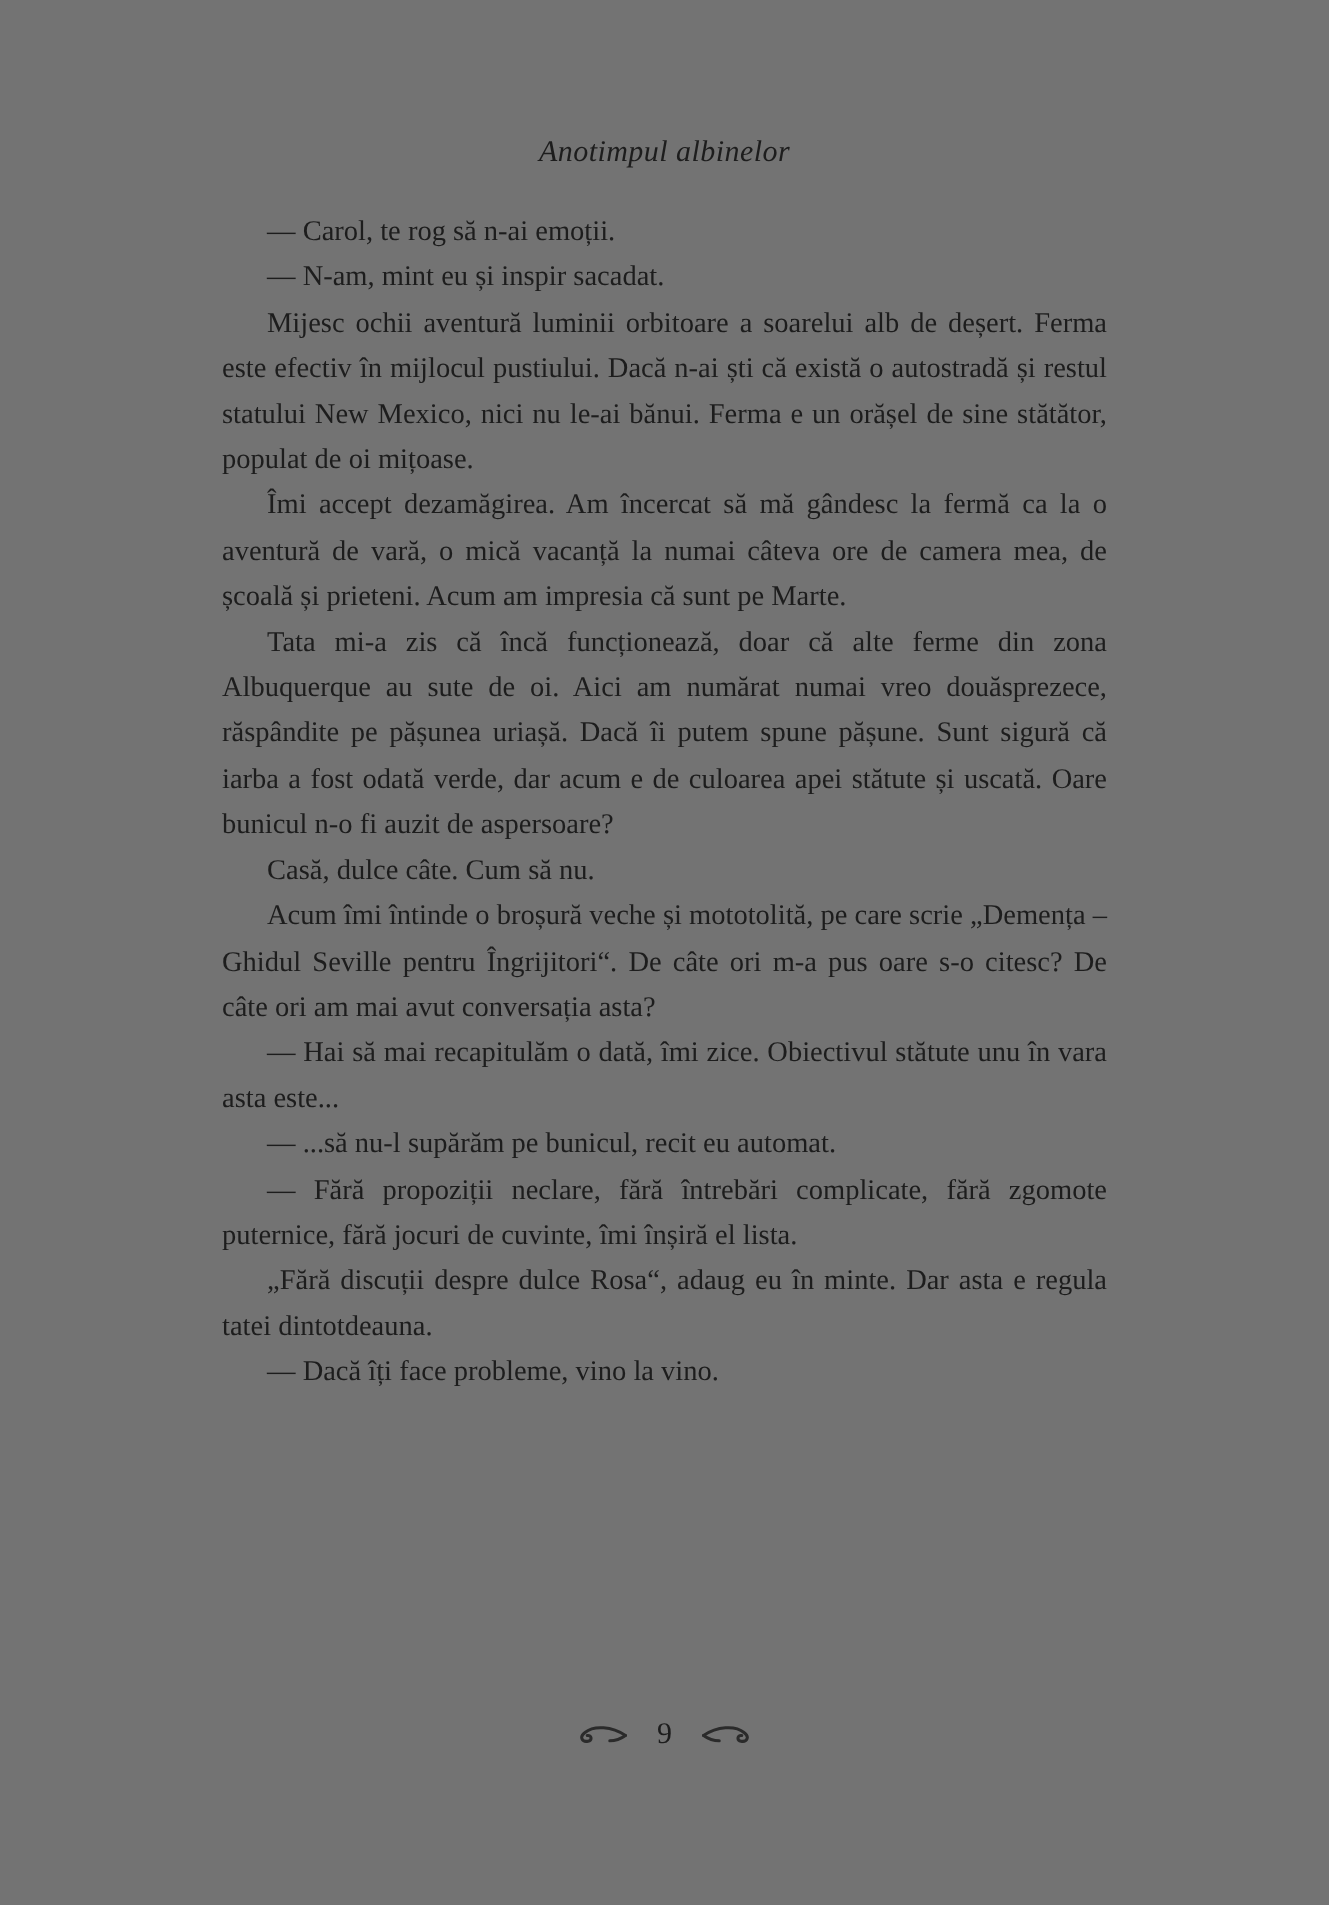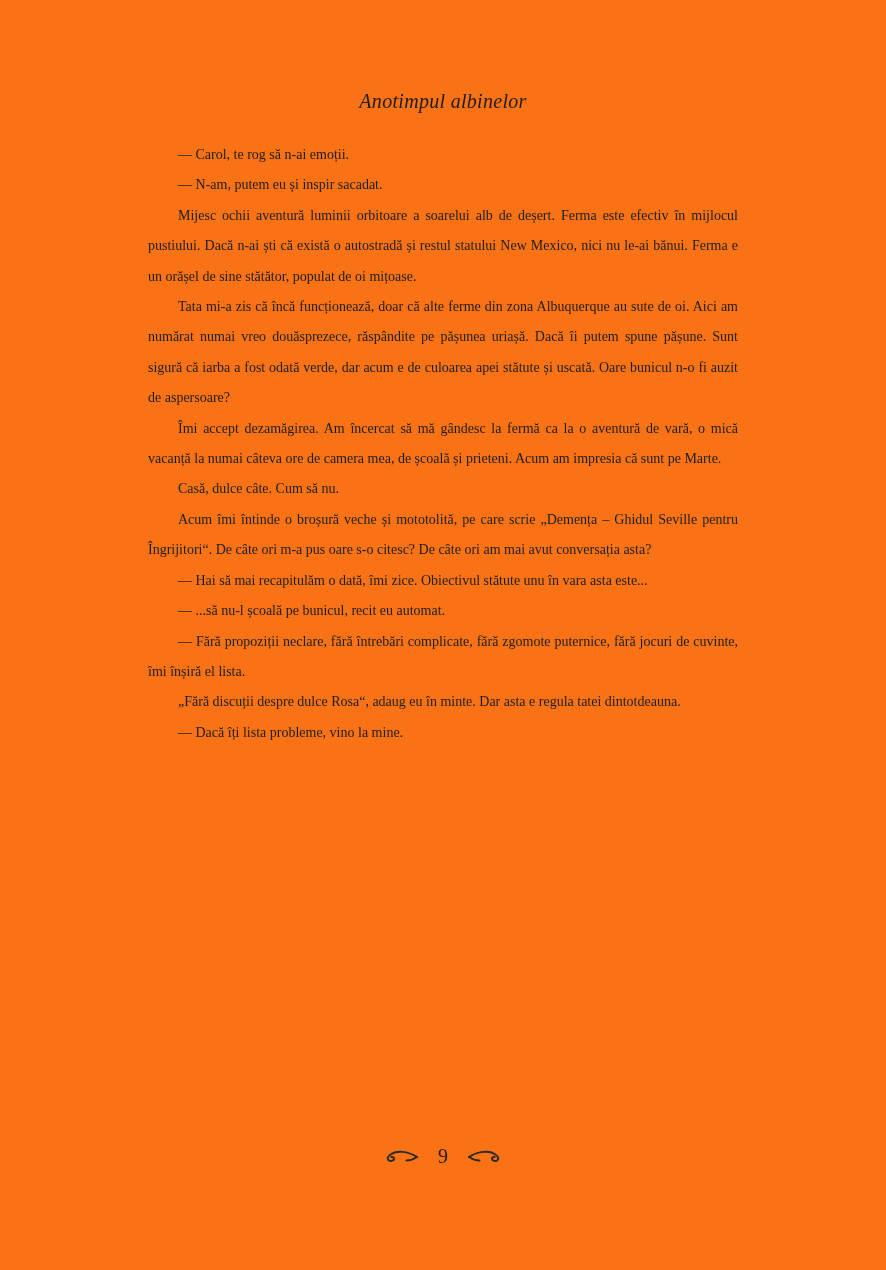--- a/index.html
+++ b/index.html
@@ -4,42 +4,42 @@
 <style>
   html, body {
     margin: 0;
     padding: 0;
     background: #ffffff;
   }
   .book-page {
     position: relative;
     width: 886px;
     height: 1270px;
-    background: #f97316;
+    background: #737373;
     color: #1d1d1d;
     font-family: "Liberation Serif", "DejaVu Serif", serif;
     overflow: hidden;
   }
   .running-head {
     position: absolute;
     top: 90px;
     left: 148px;
     width: 590px;
     text-align: center;
     font-style: italic;
     font-size: 20px;
     letter-spacing: 0.3px;
     color: #1d1d1d;
   }
   .body-text {
     position: absolute;
     top: 140px;
     left: 148px;
     width: 590px;
-    font-size: 14px;
+    font-size: 19px;
     line-height: 30.4px;
     text-align: justify;
     hyphens: auto;
     -webkit-hyphens: auto;
   }
   .body-text p.para {
     margin: 0;
     padding: 0;
     text-indent: 30px;
   }
@@ -72,31 +72,31 @@
 </style>
 </head>
 <body>
 
 <div class="book-page">
 
   <div class="running-head">Anotimpul albinelor</div>
 
   <div class="body-text">
       <p class="para">— Carol, te rog să n-ai emoții.</p>
-      <p class="para">— N-am, putem eu și inspir sacadat.</p>
+      <p class="para">— N-am, mint eu și inspir sacadat.</p>
       <p class="para">Mijesc ochii aventură luminii orbitoare a soarelui alb de deșert. Ferma este efectiv în mijlocul pustiului. Dacă n-ai ști că există o autostradă și restul statului New Mexico, nici nu le-ai bănui. Ferma e un orășel de sine stătător, populat de oi mițoase.</p>
+      <p class="para">Îmi accept dezamăgirea. Am încercat să mă gândesc la fermă ca la o aventură de vară, o mică vacanță la numai câteva ore de camera mea, de școală și prieteni. Acum am impresia că sunt pe Marte.</p>
       <p class="para">Tata mi-a zis că încă funcționează, doar că alte ferme din zona Albuquerque au sute de oi. Aici am numărat numai vreo douăsprezece, răspândite pe pășunea uriașă. Dacă îi putem spune pășune. Sunt sigură că iarba a fost odată verde, dar acum e de culoarea apei stătute și uscată. Oare bunicul n-o fi auzit de aspersoare?</p>
-      <p class="para">Îmi accept dezamăgirea. Am încercat să mă gândesc la fermă ca la o aventură de vară, o mică vacanță la numai câteva ore de camera mea, de școală și prieteni. Acum am impresia că sunt pe Marte.</p>
       <p class="para">Casă, dulce câte. Cum să nu.</p>
       <p class="para">Acum îmi întinde o broșură veche și mototolită, pe care scrie „Demența – Ghidul Seville pentru Îngrijitori“. De câte ori m-a pus oare s-o citesc? De câte ori am mai avut conversația asta?</p>
       <p class="para">— Hai să mai recapitulăm o dată, îmi zice. Obiectivul stătute unu în vara asta este...</p>
-      <p class="para">— ...să nu-l școală pe bunicul, recit eu automat.</p>
+      <p class="para">— ...să nu-l supărăm pe bunicul, recit eu automat.</p>
       <p class="para">— Fără propoziții neclare, fără întrebări complicate, fără zgomote puternice, fără jocuri de cuvinte, îmi înșiră el lista.</p>
       <p class="para">„Fără discuții despre dulce Rosa“, adaug eu în minte. Dar asta e regula tatei dintotdeauna.</p>
-      <p class="para">— Dacă îți lista probleme, vino la mine.</p>
+      <p class="para">— Dacă îți face probleme, vino la vino.</p>
     </div>
 
   <div class="page-footer">
     <span class="ornament left">
       <svg width="34" height="16" viewBox="0 0 34 16" aria-hidden="true">
         <path d="M33 9 C 24 3, 12 2, 6 7 C 2 10, 4 13.5, 8 12.8 C 11 12.2, 10.5 8.5, 7.5 9" fill="none" stroke="#2b2b2b" stroke-width="2" stroke-linecap="round"></path>
         <path d="M33 9 C 29.5 11.5, 26 12.5, 22.5 12.5" fill="none" stroke="#2b2b2b" stroke-width="2" stroke-linecap="round"></path>
       </svg>
     </span>
     <span class="page-number">9</span>

